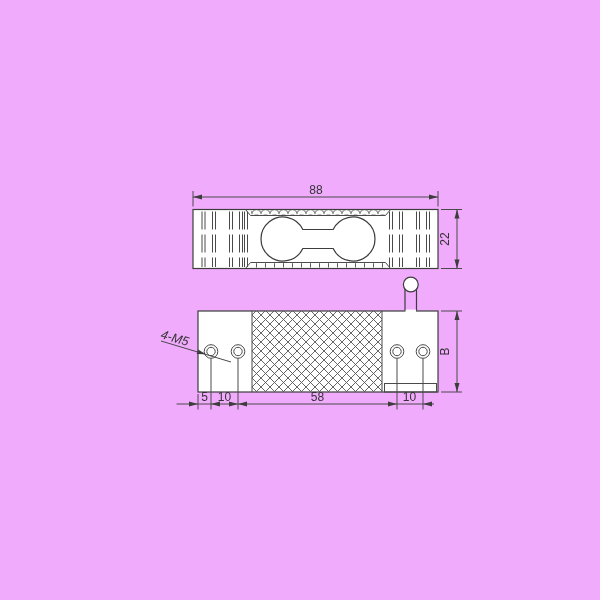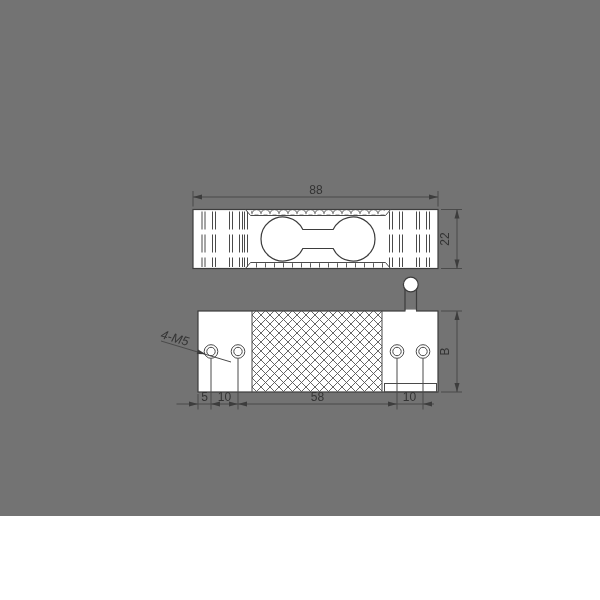--- a/index.html
+++ b/index.html
@@ -6,22 +6,22 @@
     margin: 0;
     padding: 0;
     width: 600px;
     height: 600px;
     background: #ffffff;
     font-family: "Liberation Sans", sans-serif;
   }
   .canvas {
     position: relative;
     width: 600px;
-    height: 516px;
-    background: #737373;
+    height: 600px;
+    background: #f0abfc;
   }
   svg { display: block; }
   .ln   { stroke: #3d3d3d; stroke-width: 1.2; fill: none; }
   .thin { stroke: #4a4a4a; stroke-width: 1;   fill: none; }
   .dim  { stroke: #4a4a4a; stroke-width: 1;   fill: none; }
   .arrow{ fill: #3d3d3d; stroke: none; }
   .whitefill { fill: #ffffff; }
   text.dimtext {
     font-family: "Liberation Sans", sans-serif;
     font-size: 12px;

